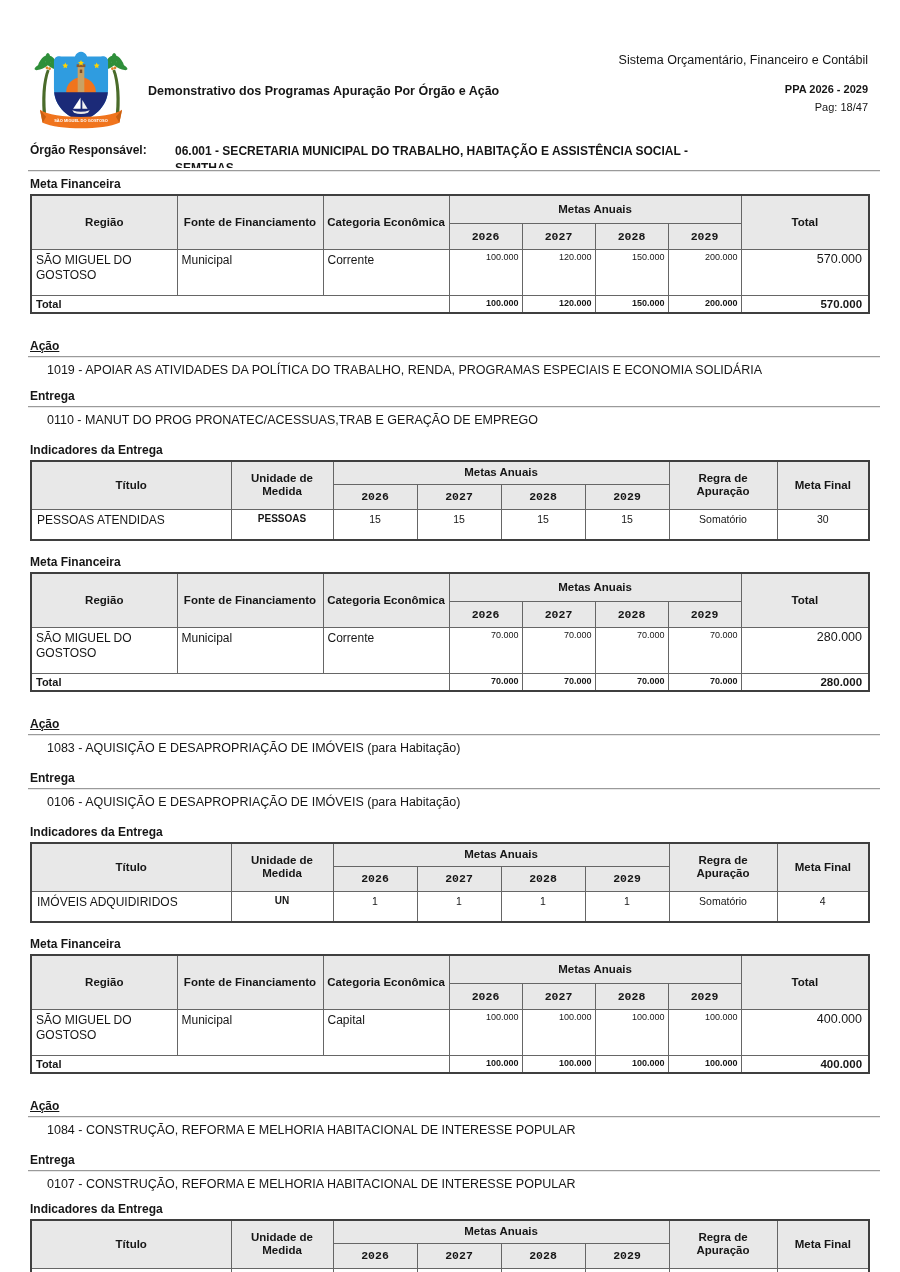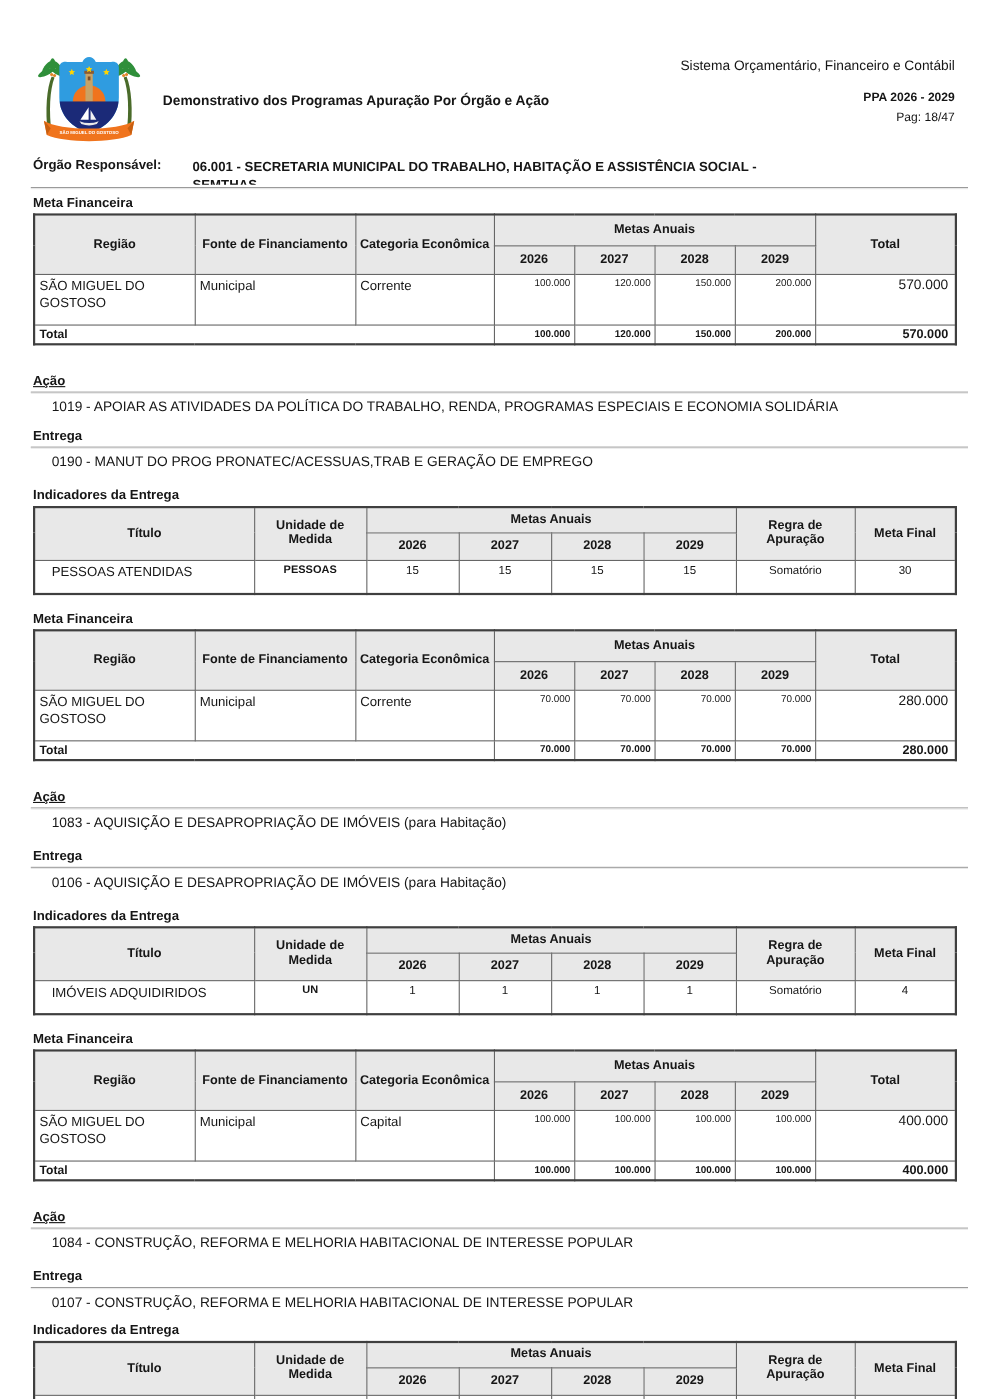--- a/index.html
+++ b/index.html
@@ -32,37 +32,37 @@
           margin:3px 0 5px -2px; width:852px; }
   .item-text { font-size:12.5px; line-height:15.5px; margin:2px 0 2px 17px; max-width:782px; }
 
   
   table { border-collapse:collapse; table-layout:fixed; width:838px; margin-top:3px;
           border:2px solid #3f3f3f; }
   th, td { border:1px solid #666; overflow:hidden; }
   thead th { background:#e8e8e8; font-size:11.5px; font-weight:bold; text-align:center;
              padding:2px 2px; line-height:13px;margin-top:36px; }
   thead tr.h1 th { height:28px; }
-  thead tr.h2 th { height:26px; }
+  thead tr.h2 th { height:26px;font-family:Liberation Mono, monospace; }
   .ind thead tr.h1 th { height:23px; }
   .ind thead tr.h2 th { height:25px; }
 
   tbody td { vertical-align:top; }
   .fin tbody tr.data-row td { height:46px; }
   .fin td.txt { font-size:12px; padding:3px 4px; line-height:15px; }
   .fin td.num-sm { font-size:9px; text-align:right; padding:2px 3px; }
   .fin td.row-total { font-size:12.5px; text-align:right; padding:2px 6px; }
   .fin tr.total-row td { height:18px; }
   .fin td.tlabel { font-size:11px; font-weight:bold; padding:2px 4px; }
   .fin tr.total-row td.num-sm { font-weight:bold; }
   .fin td.tsum { font-size:11.5px; font-weight:bold; text-align:right; padding:2px 6px; }
 
   .ind tbody tr td { height:31px; padding:3px 3px; font-size:10.5px; text-align:center; }
   .ind tbody tr.tall td { height:74px; }
-  .ind td.ititle { font-size:12px; text-align:left; padding-left:15px; line-height:15px; }
+  .ind td.ititle { font-size:12px; text-align:left; padding-left:5px; line-height:15px; }
   .ind td.ititle .title-wrap { max-width:152px; overflow-wrap:anywhere; }
   .ind td.unit { font-size:10px;font-weight:bold; }
 </style>
 </head>
 <body>
 
 <div class="page">
 
   <svg class="logo" viewBox="0 0 110 100" aria-hidden="true">
 
@@ -177,21 +177,21 @@
         </tr>
       </tbody>
     </table>
 
     <div class="sec-label mt9">Ação</div>
     <div class="rule"></div>
     <div class="item-text">1019 - APOIAR AS ATIVIDADES DA POLÍTICA DO TRABALHO, RENDA, PROGRAMAS ESPECIAIS E ECONOMIA SOLIDÁRIA</div>
 
     <div class="sec-label mt10">Entrega</div>
     <div class="rule"></div>
-    <div class="item-text">0190 - MANUT DO PROG PRONATEC/ACESSUAS,TRAB E GERAÇÃO DE EMPREGO</div>
+    <div class="item-text">0110 - MANUT DO PROG PRONATEC/ACESSUAS,TRAB E GERAÇÃO DE EMPREGO</div>
 
     <div class="sec-label mt15">Indicadores da Entrega</div>
     <table class="ind">
       <colgroup>
           <col style="width:200px">
           <col style="width:102px">
           <col style="width:84px">
           <col style="width:84px">
           <col style="width:84px">
           <col style="width:84px">

